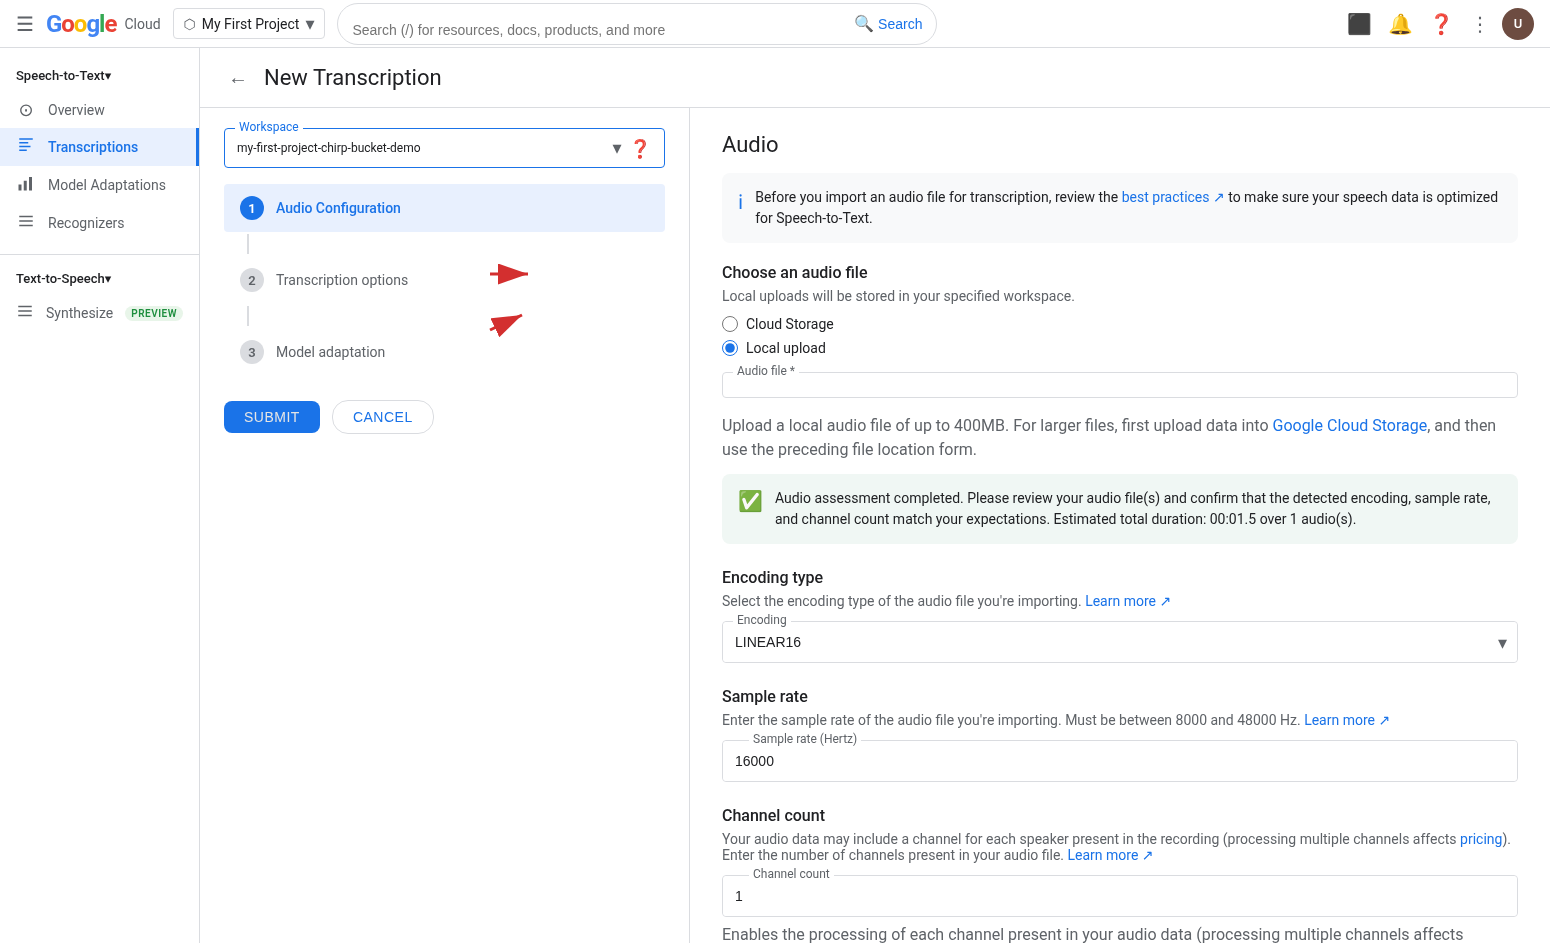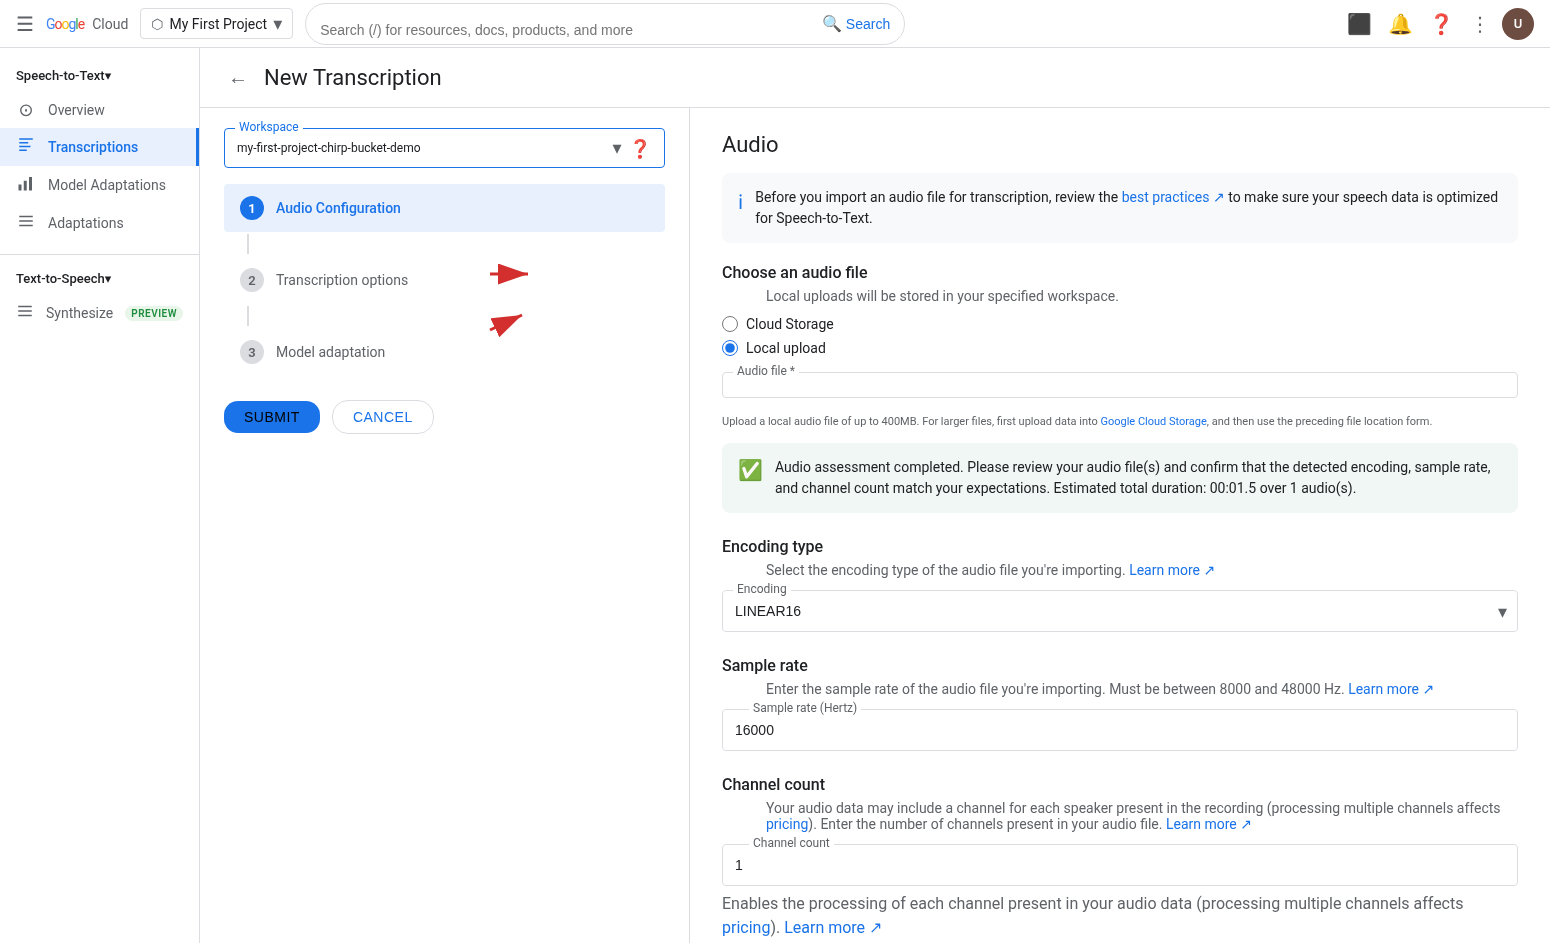--- a/index.html
+++ b/index.html
@@ -110,21 +110,21 @@
     .step-number.active-step { background: #1a73e8; color: #fff; }
     .step-number.inactive-step { background: #dadce0; color: #5f6368; }
     .step-label { font-size: 14px; }
     .step-item.active .step-label { color: #1a73e8; font-weight: 500; }
     .step-item:not(.active) .step-label { color: #5f6368; }
     .step-divider { height: 20px; width: 2px; background: #dadce0; margin-left: 23px; }
 
     
     .action-buttons { display: flex; align-items: center; gap: 12px; margin-top: 8px; }
     .btn-submit {
-      background: #1a73e8; color: #000000; border: none; border-radius: 14px;
+      background: #1a73e8; color: #e5e5e5; border: none; border-radius: 8px;
       padding: 8px 20px; font-size: 14px; font-weight: 500; cursor: pointer;
       letter-spacing: 0.5px;
     }
     .btn-cancel {
       background: none; color: #1a73e8; border: 1px solid #dadce0; border-radius: 16px;
       padding: 8px 20px; font-size: 14px; font-weight: 500; cursor: pointer;
       letter-spacing: 0.5px;
     }
 
     
@@ -136,42 +136,42 @@
       display: flex; align-items: flex-start; gap: 12px;
       background: #f8f9fa; border-radius: 8px; padding: 14px 16px;
       margin-bottom: 20px;
     }
     .info-icon { color: #1a73e8; font-size: 20px; flex-shrink: 0; margin-top: 1px; }
     .info-text { font-size: 14px; color: #202124; line-height: 1.5; }
     .info-link { color: #1a73e8; text-decoration: none; }
 
     .field-section { margin-bottom: 24px; }
     .field-label { font-size: 16px; font-weight: 500; color: #202124; margin-bottom: 6px; }
-    .field-desc { font-size: 14px; color: #5f6368; margin-bottom: 12px; margin-left: 44px; }
+    .field-desc { font-size: 14px; color: #5f6368; margin-bottom: 12px; }
 
     
     .radio-group { display: flex; flex-direction: column; gap: 8px; margin-bottom: 16px; }
     .radio-item { display: flex; align-items: center; gap: 8px; cursor: pointer; }
     .radio-item input[type="radio"] { width: 16px; height: 16px; accent-color: #1a73e8; cursor: pointer; }
     .radio-item label { font-size: 14px; color: #202124; cursor: pointer; }
 
     
     .audio-file-section { border: 1px solid #dadce0; border-radius: 4px; padding: 12px 14px; margin-bottom: 8px; position: relative; }
     .audio-file-label {
       position: absolute; top: -9px; left: 10px; background: #fff;
       padding: 0 4px; font-size: 12px; color: #5f6368;
     }
     .audio-file-input-row { display: flex; align-items: center; gap: 8px; }
     .audio-file-value { flex: 1; font-size: 14px; color: #202124; }
     .clear-btn { background: none; border: none; cursor: pointer; color: #5f6368; font-size: 20px; }
     .browse-btn {
       background: none; border: none; cursor: pointer; color: #1a73e8;
       font-size: 14px; font-weight: 500; letter-spacing: 0.5px;
     }
-    .upload-hint { font-size: 11px; color: #5f6368; margin-top: 16px; line-height: 1.5; }
+    .upload-hint { font-size: 16px; color: #5f6368; margin-top: 16px; line-height: 1.5; }
     .upload-link { color: #1a73e8; text-decoration: none; }
 
     .success-banner {
       display: flex; align-items: flex-start; gap: 12px;
       background: #f0f7f4; border-radius: 8px; padding: 14px 16px; margin-top: 12px;
     }
     .success-icon { color: #1e8e3e; font-size: 20px; flex-shrink: 0; margin-top: 1px; }
     .success-text { font-size: 14px; color: #202124; line-height: 1.5; }
 
     
@@ -213,21 +213,21 @@
     ::-webkit-scrollbar { width: 6px; height: 6px; }
     ::-webkit-scrollbar-track { background: #f1f3f4; }
     ::-webkit-scrollbar-thumb { background: #bdc1c6; border-radius: 3px; }
   </style>
 </head>
 <body>
 
 <nav class="top-nav">
   <span class="nav-menu-icon">☰</span>
   <div class="google-cloud-logo">
-    <span style="font-size:14px;font-weight:400;letter-spacing:-1px;">
+    <span style="font-size:24px;font-weight:700;letter-spacing:-1px;">
       <span style="color:#4285F4">G</span><span style="color:#EA4335">o</span><span style="color:#FBBC05">o</span><span style="color:#4285F4">g</span><span style="color:#34A853">l</span><span style="color:#EA4335">e</span>
     </span>
     <span class="cloud-text" style="font-size:14px;color:#5f6368;margin-left:4px;">Cloud</span>
   </div>
   <div class="project-selector">
     <span style="color:#5f6368;font-size:14px;">⬡</span>
     <span>My First Project</span>
     <span class="dropdown-icon">▾</span>
   </div>
   <div class="search-bar">
@@ -281,21 +281,21 @@
         <span>Model Adaptations</span>
       </div>
       <div class="sidebar-item">
         <span class="item-icon">
           <svg width="18" height="18" viewBox="0 0 24 24" fill="#5f6368">
               <rect x="3" y="5" width="18" height="2"></rect>
               <rect x="3" y="11" width="18" height="2"></rect>
               <rect x="3" y="17" width="18" height="2"></rect>
             </svg>
         </span>
-        <span>Adaptations</span>
+        <span>Recognizers</span>
       </div>
     </div>
 
     <div class="sidebar-divider"></div>
 
     <div class="sidebar-section">
       <div class="sidebar-section-header">
         <span>Text-to-Speech</span>
         <span>▾</span>
       </div>

